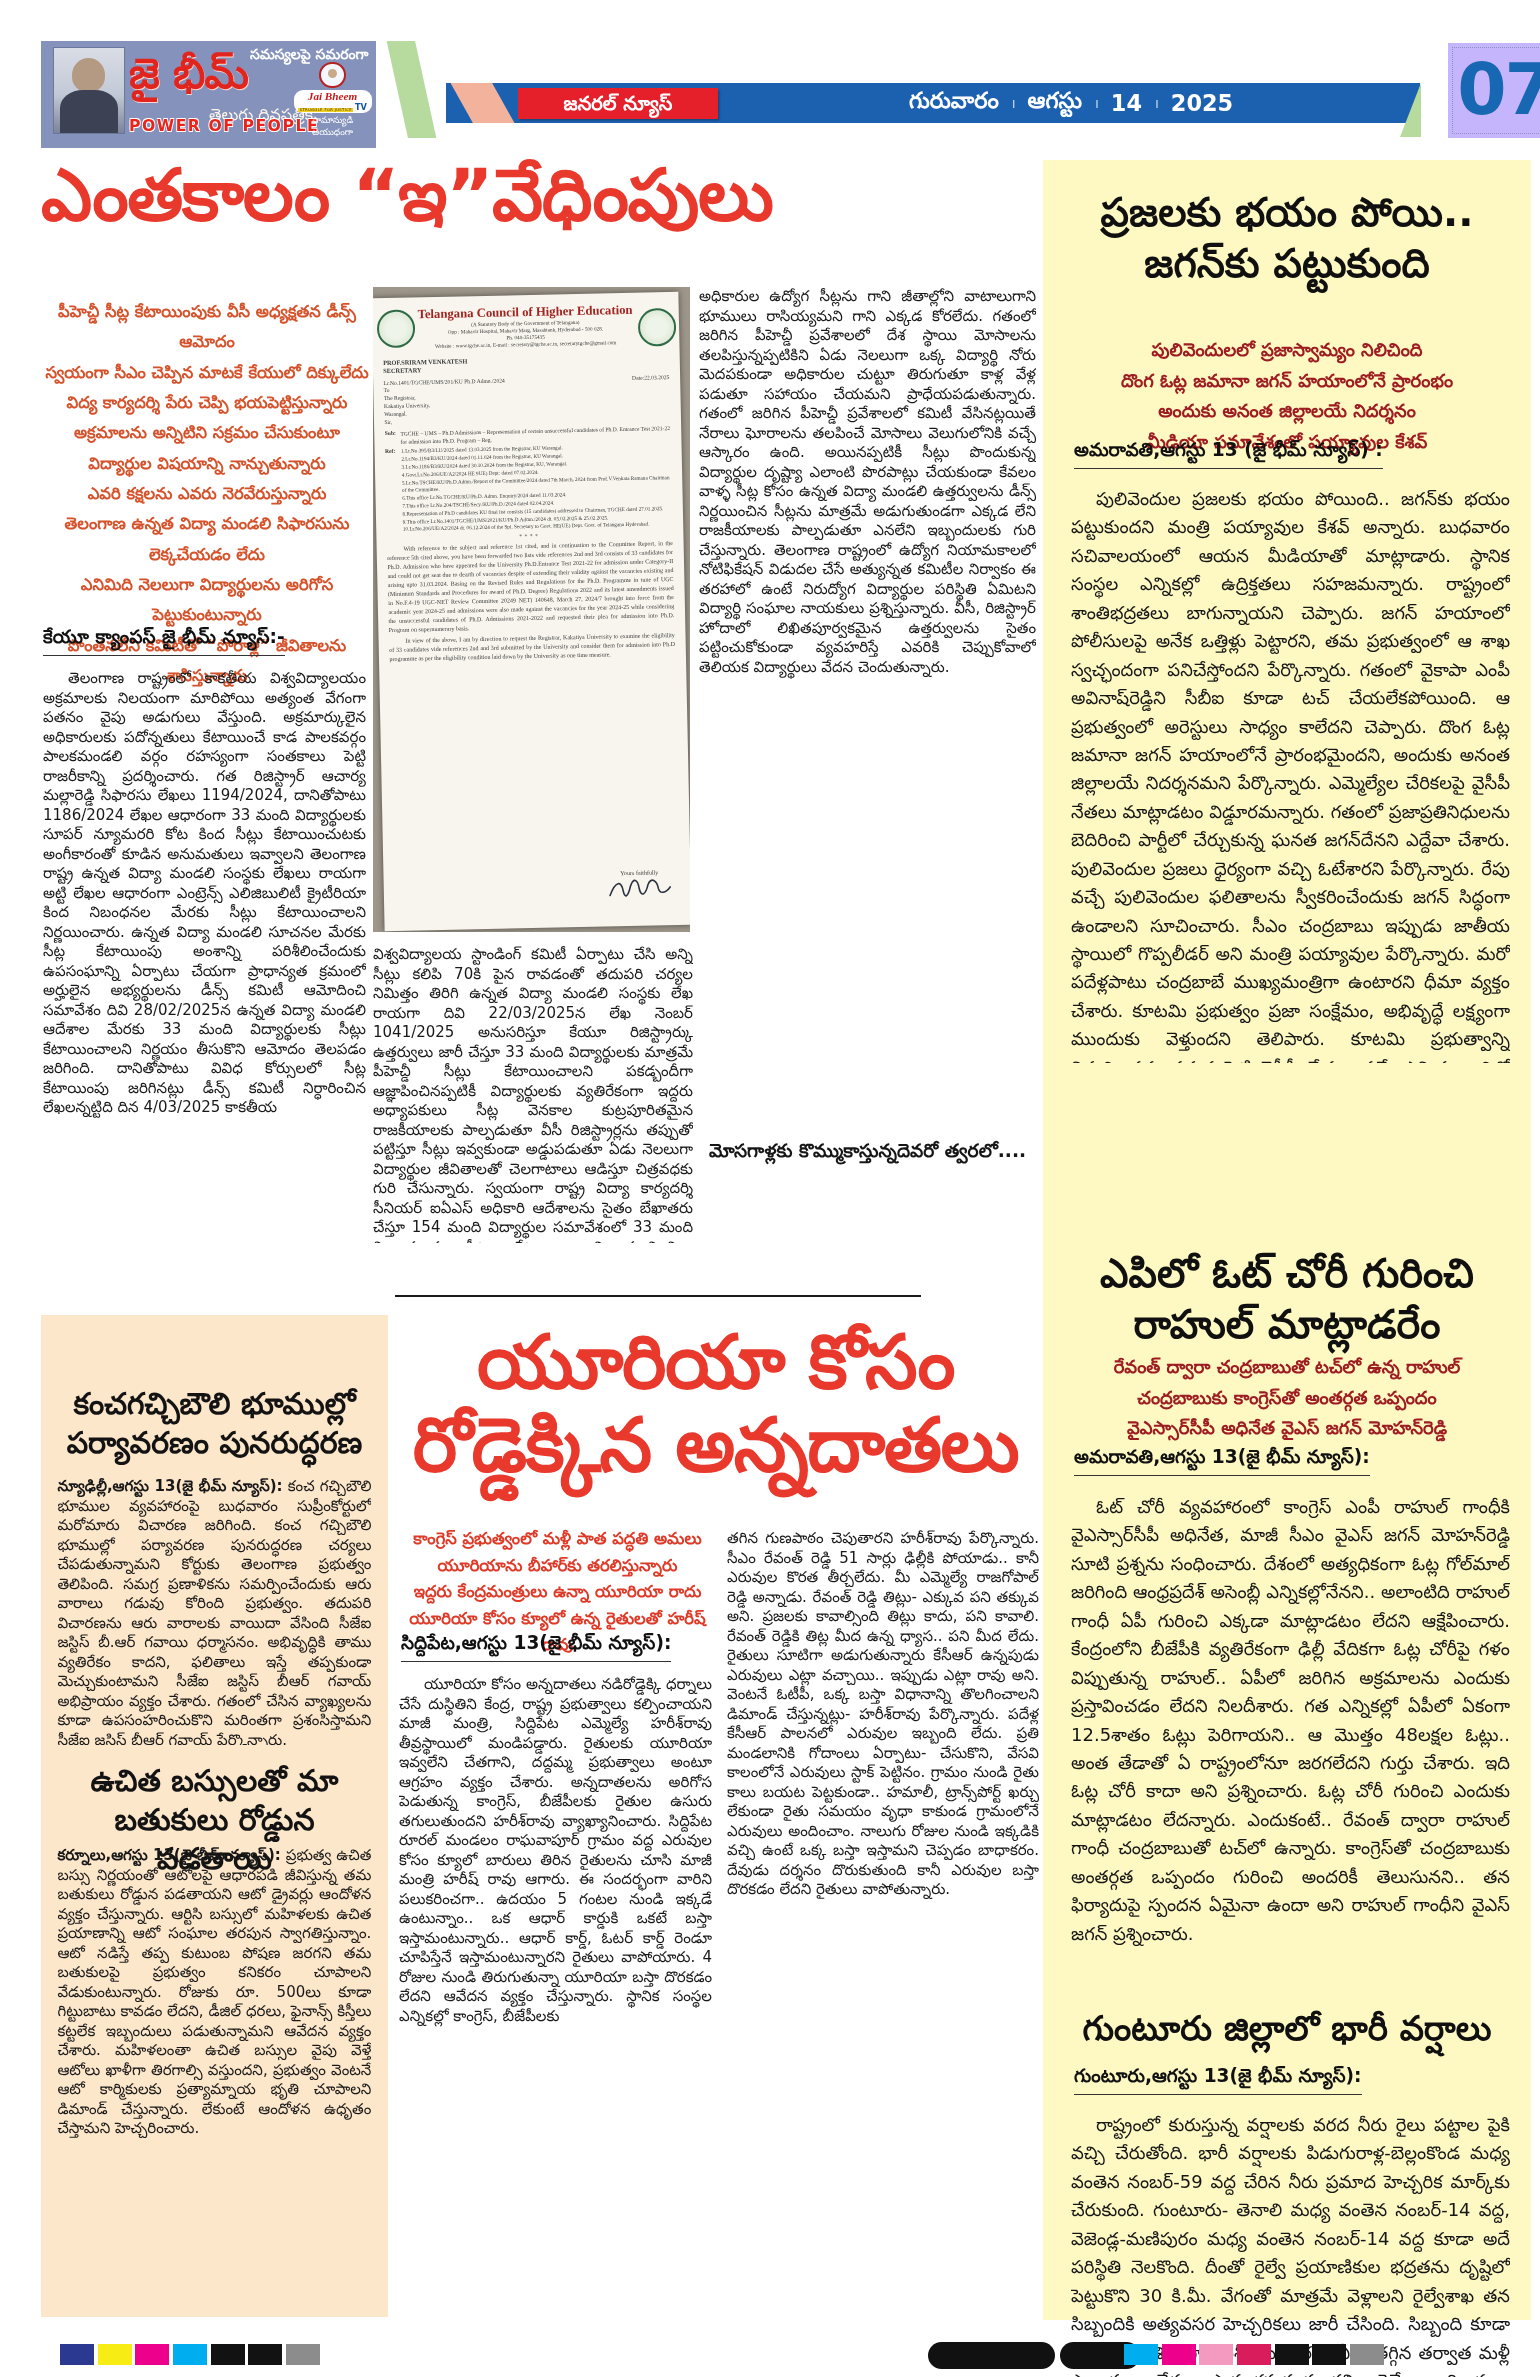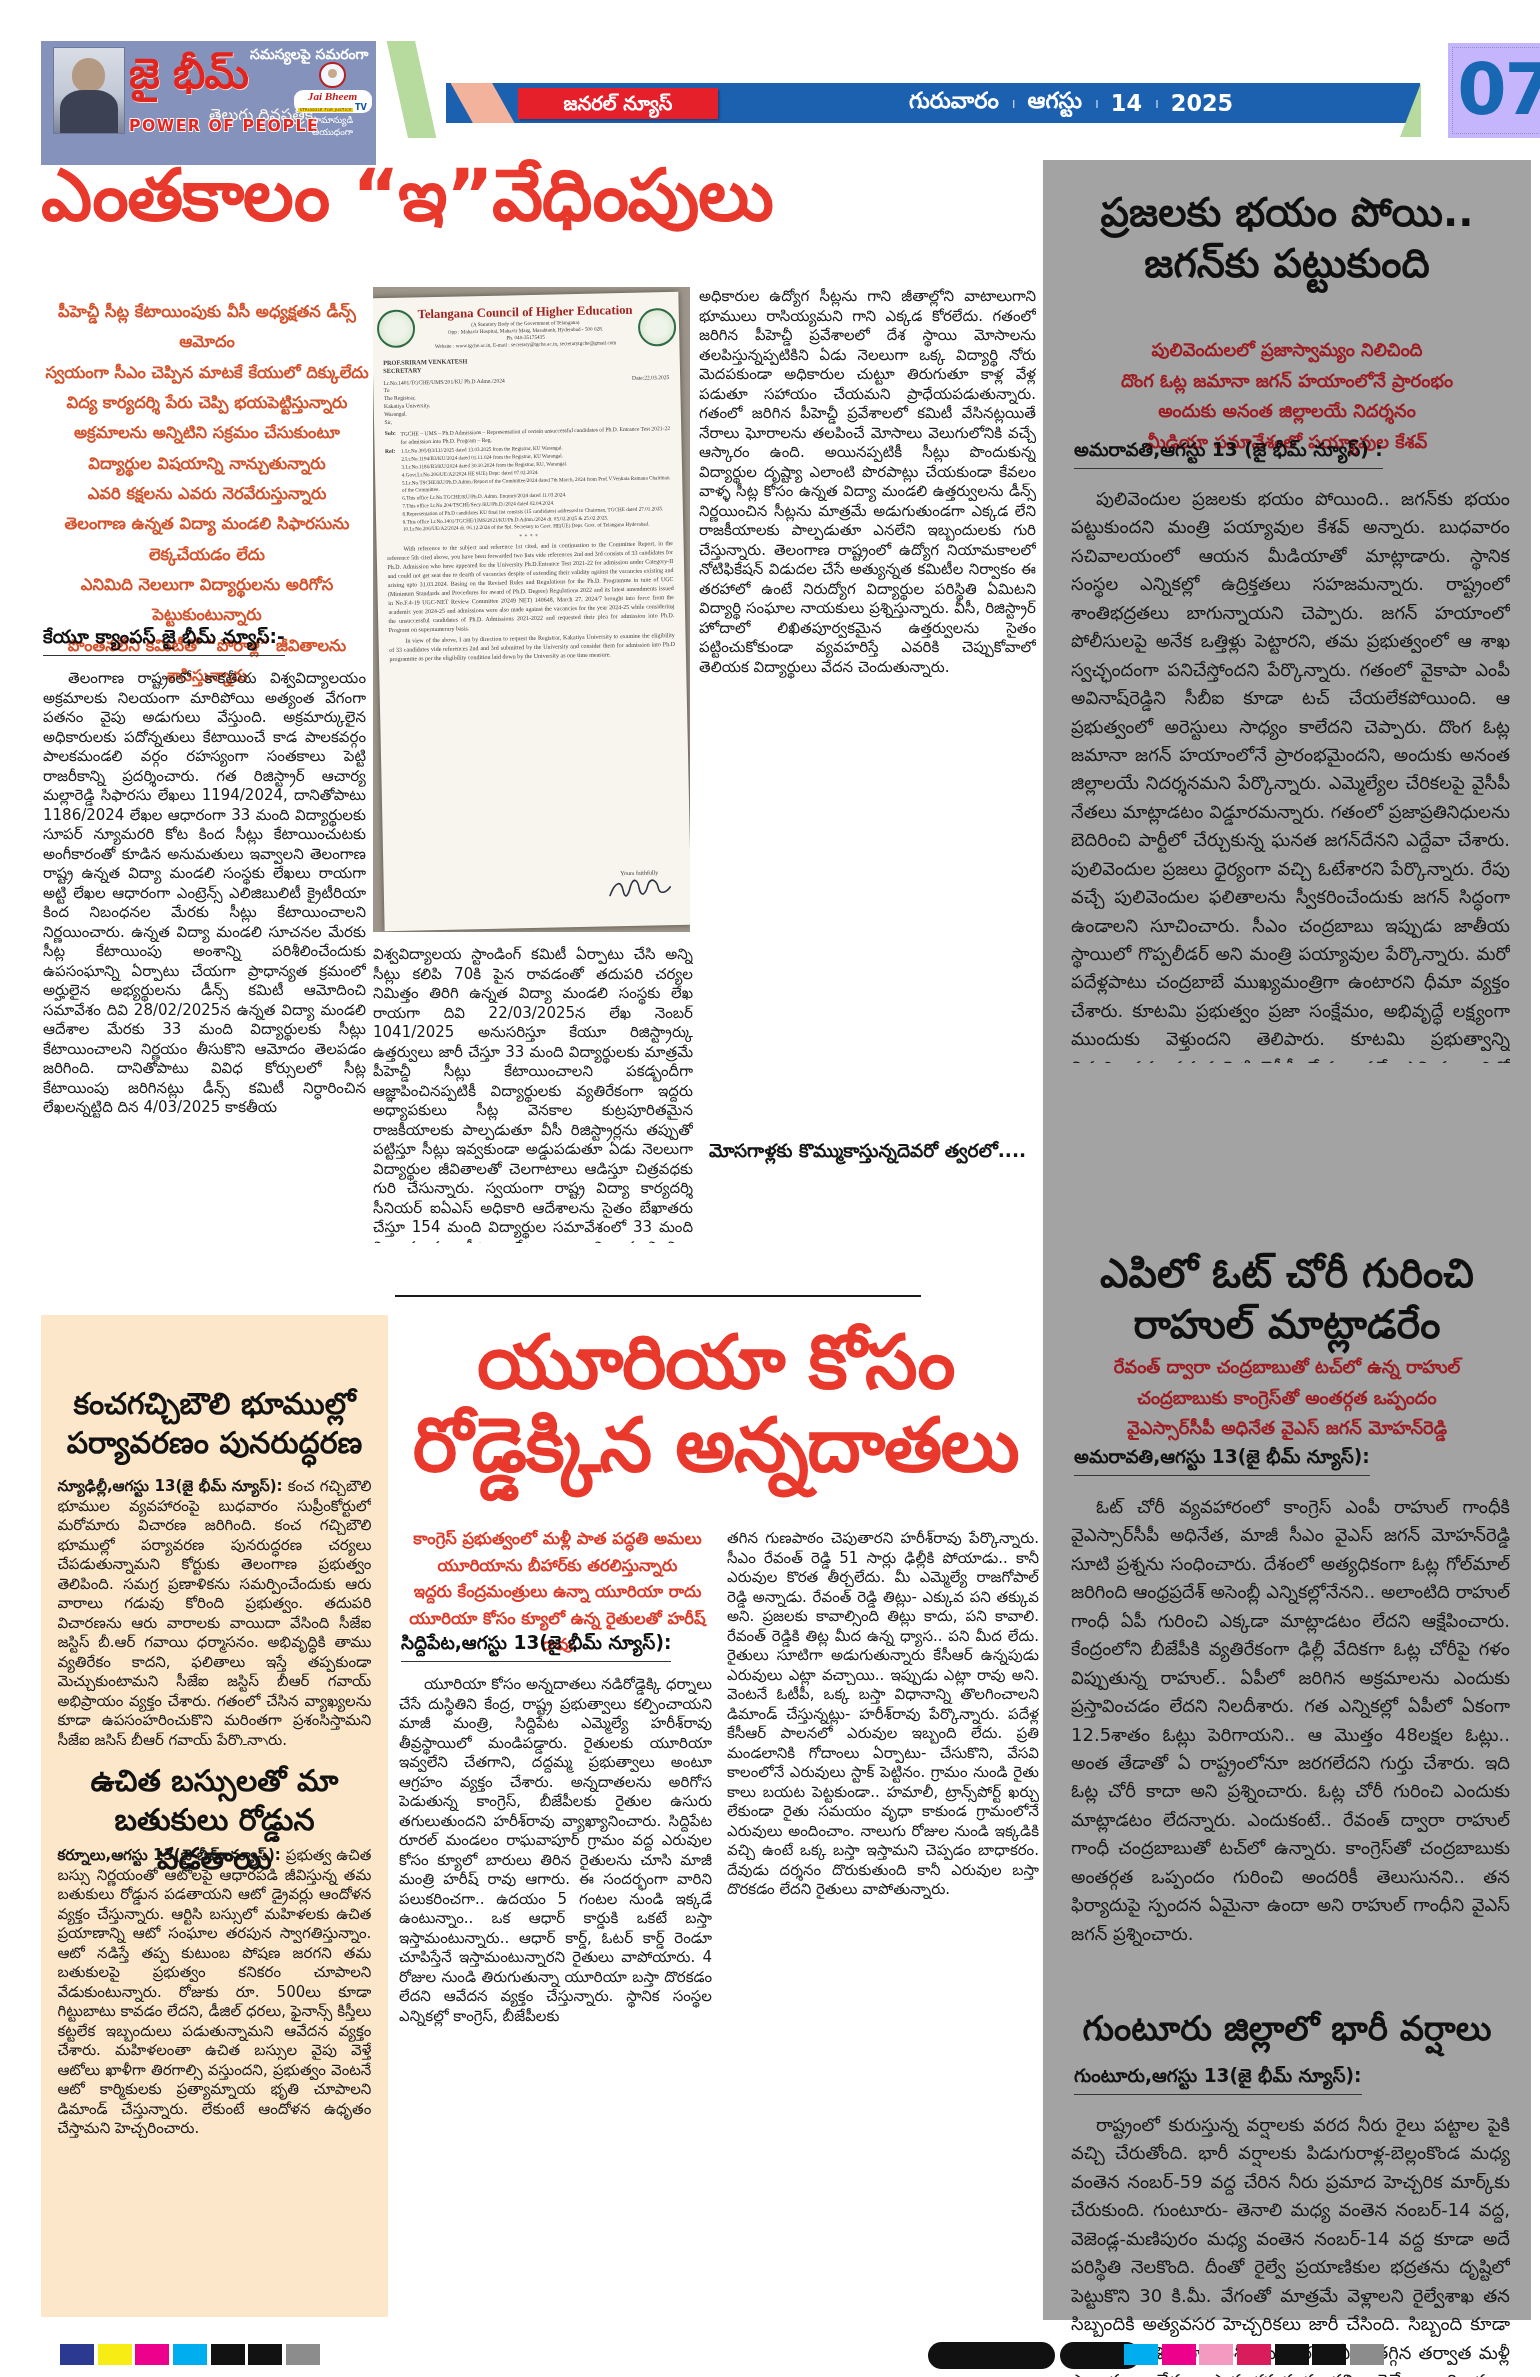--- a/index.html
+++ b/index.html
@@ -1,21 +1,21 @@
 <!DOCTYPE html>
 <html style="font-size:12px"><head>
 <meta charset="utf-8">
 <style>
   html,body{margin:0;padding:0;background:#e8e8e8;}
   #page{position:relative;width:1541px;height:2377px;background:#ffffff;margin:0 auto;
         font-family:"DejaVu Sans",sans-serif;overflow:hidden;color:#161616;}
   .abs{position:absolute;}
 
   
-  #masthead{left:41px;top:41px;width:335px;height:124px;background:#8492bc;}
+  #masthead{left:41px;top:41px;width:335px;height:107px;background:#8492bc;}
   #mast-photo{left:12px;top:6px;width:70px;height:85px;background:linear-gradient(180deg,#d9dde6 0%,#c2c9d6 55%,#7d8399 100%);border:0.7px solid #6c779c;overflow:hidden;}
   #mast-photo::before{content:"";position:absolute;left:18px;top:10.4px;width:33px;height:34px;border-radius:50% 50% 45% 45%;background:#b59a83;}
   #mast-photo::after{content:"";position:absolute;left:6px;top:42px;width:58px;height:45px;border-radius:40% 40% 0 0;background:#3c4254;}
   #mast-title{left:88px;top:7.5px;font-size:42px;font-weight:900;color:#e2241e;letter-spacing:-0.7px;text-shadow:0.7px 0.7px 0 #fbd9d2;white-space:nowrap;}
   #mast-tagline{right:7.5px;top:5.2px;font-size:14px;color:#ffffff;font-weight:700;}
   #mast-sub{left:168px;top:64px;font-size:16px;color:#fef6e8;}
   #mast-slogan{left:88px;top:75px;font-size:15.7px;font-weight:800;letter-spacing:1.5px;color:#e8251d;
      text-shadow:-0.7px -0.7px 0 #fff,0.7px -0.7px 0 #fff,-0.7px 0.7px 0 #fff,0.7px 0.7px 0 #fff;}
   #tv-logo{right:4.5px;top:21px;width:78px;text-align:center;}
   #tv-circle{width:22.4px;height:22.4px;margin:0 auto;border-radius:50%;background:#f3f7ff;border:2.2px solid #b72020;}
@@ -93,21 +93,21 @@
   #cream{left:41px;top:1315px;width:347px;height:1002px;background:#fce7cb;}
   .panel-head{position:absolute;left:12px;right:12px;text-align:center;font-weight:900;color:#131313;font-size:30px;line-height:1.3;}
   .panel-head span{display:block;}
   #env-head{top:69px;}
   #env-body{left:16.4px;top:162px;width:314px;height:268px;}
   #bus-head{top:446px;}
   #bus-body{left:16.4px;top:531px;width:314px;height:455px;}
   .inline-dateline{font-weight:800;}
 
   
-  #sidebar{left:1043px;top:160px;width:488px;height:2160px;background:#a3a3a3;}
+  #sidebar{left:1043px;top:160px;width:488px;height:2160px;background:#fef9c3;}
   .sb-head{position:absolute;left:7.5px;right:7.5px;text-align:center;font-weight:900;color:#101010;font-size:40px;line-height:1.28;}
   .sb-head span{display:block;}
   .sb-deck{position:absolute;left:22.4px;right:22.4px;text-align:center;color:#9d1c22;font-weight:700;}
   .sb-deck .deck-line{font-size:18px;line-height:1.7;}
   .sb-dateline{position:absolute;left:31px;}
   .sb-body{position:absolute;left:28px;right:21px;font-size:18px;line-height:1.58;text-align:justify;overflow:hidden;}
   #sb1-head{top:27px;}  #sb1-deck{top:143px;margin-top:32px;}  #sb1-date{top:279px;}  #sb1-body{top:325px;height:578px;}
   #sb2-head{top:1088px;} #sb2-deck{top:1192px;} #sb2-date{top:1286px;} #sb2-body{top:1333px;height:503px;}
   #sb3-head{top:1847px;font-size:34px;} #sb3-date{top:1905px;} #sb3-body{top:1951px;height:343px;}
 

